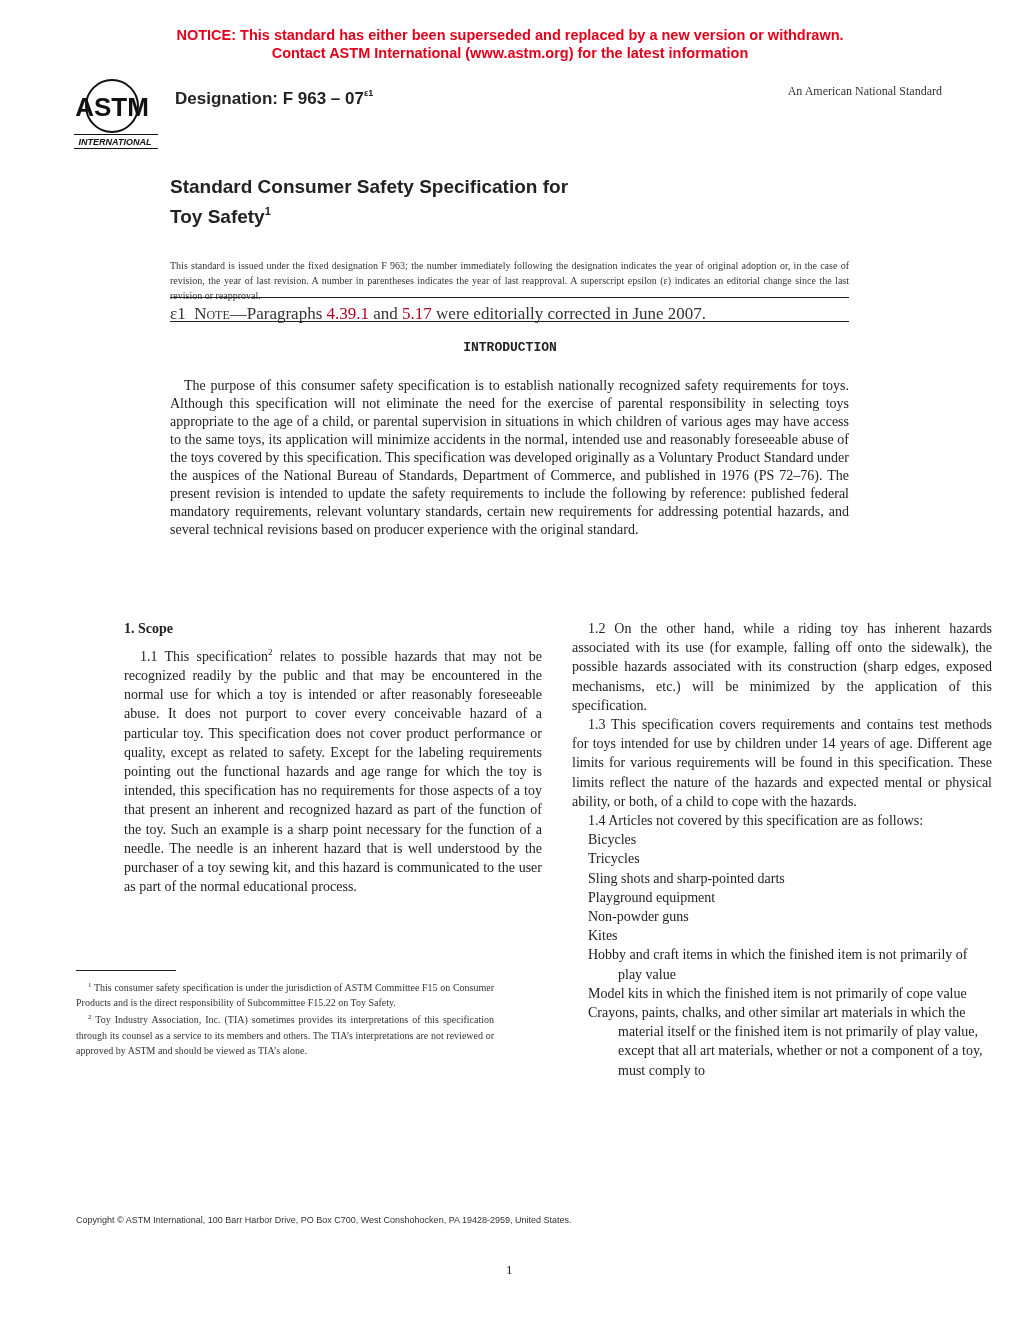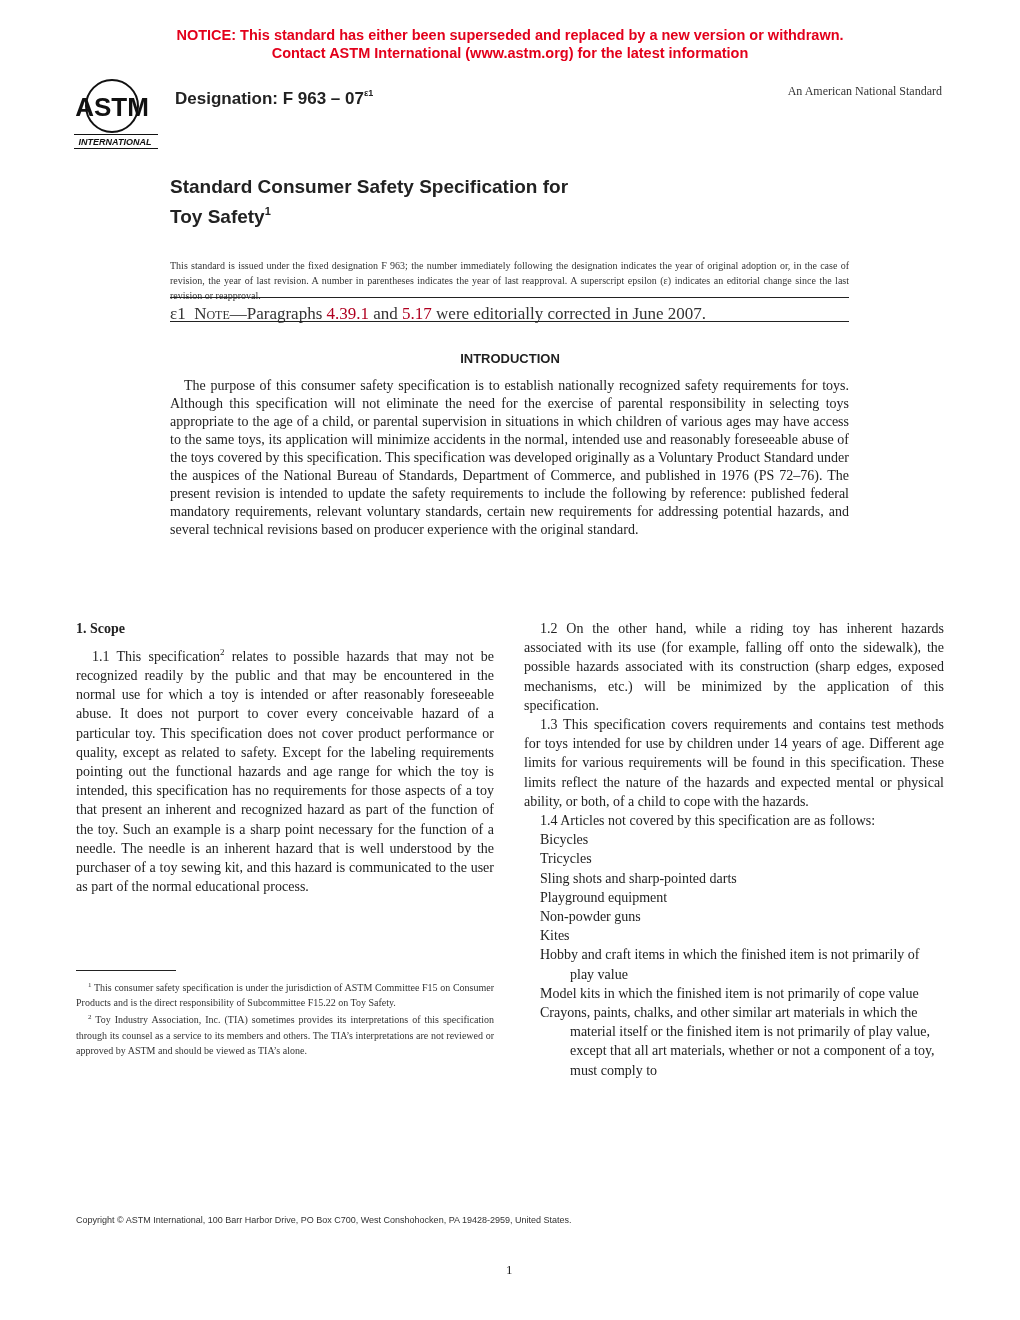--- a/index.html
+++ b/index.html
@@ -10,23 +10,23 @@
   .designation { left: 175px; top: 88px; font-family: "Liberation Sans", sans-serif; font-size: 17px; font-weight: bold; color: #222; }
   .designation sup { font-size: 9px; vertical-align: 8px; }
   .ans { right: 78px; top: 84px; font-family: Liberation Serif, serif; font-size: 12px; color: #333; }
   .title { left: 170px; top: 174px; font-family: "Liberation Sans", sans-serif; font-weight: bold; font-size: 19px; line-height: 25px; color: #222; }
   .title sup { font-size: 11px; vertical-align: 8px; }
   .issued { left: 170px; top: 246px; width: 679px; font-family: "Liberation Serif", serif; font-size: 10px; line-height: 15px; text-align: justify; color: #333; margin-top: 12px; }
   .hr { height: 1px; background: #222; left: 170px; width: 679px; }
   .note { left: 170px; top: 304px; font-family: "Liberation Serif", serif; font-size: 17px; color: #333; }
   .note .red { color: #b00020; }
   .note .sc { font-variant: small-caps; }
-  .intro-h { left: 0; width: 1020px; top: 340px; text-align: center; font-family: Liberation Sans, sans-serif; font-weight: bold; font-size: 13px; color: #222; margin-top: 11px; }
+  .intro-h { left: 0; width: 1020px; top: 340px; text-align: center; font-family: Liberation Mono, monospace; font-weight: bold; font-size: 13px; color: #222; }
   .intro-p { left: 170px; top: 377px; width: 679px; font-family: "Liberation Serif", serif; font-size: 14px; line-height: 18px; text-align: justify; color: #222; text-indent: 14px; margin: 0; }
-  .col { font-family: "Liberation Serif", serif; font-size: 14px; line-height: 19.2px; color: #222; }
+  .col { font-family: "Liberation Serif", serif; font-size: 14px; line-height: 19.2px; color: #222; margin-left: 48px; }
   .col p { margin: 0; text-align: justify; text-indent: 16px; }
   .col-left { left: 76px; top: 619px; width: 418px; }
   .col-right { left: 524px; top: 619px; width: 420px; }
   .sec-h { font-weight: bold; text-indent: 0 !important; margin-bottom: 5px !important; }
   .list-item { padding-left: 46px; text-indent: -30px !important; text-align: left !important; }
   .fn-rule { left: 76px; top: 970px; width: 100px; height: 1px; background: #222; }
   .footnotes { left: 76px; top: 978px; width: 418px; font-family: "Liberation Serif", serif; font-size: 10px; line-height: 15px; color: #333; }
   .footnotes p { margin: 0; text-indent: 12px; text-align: justify; }
   .footnotes sup { font-size: 7px; }
   .copyright { left: 76px; top: 1215px; font-family: "Liberation Sans", sans-serif; font-size: 9px; color: #333; }

